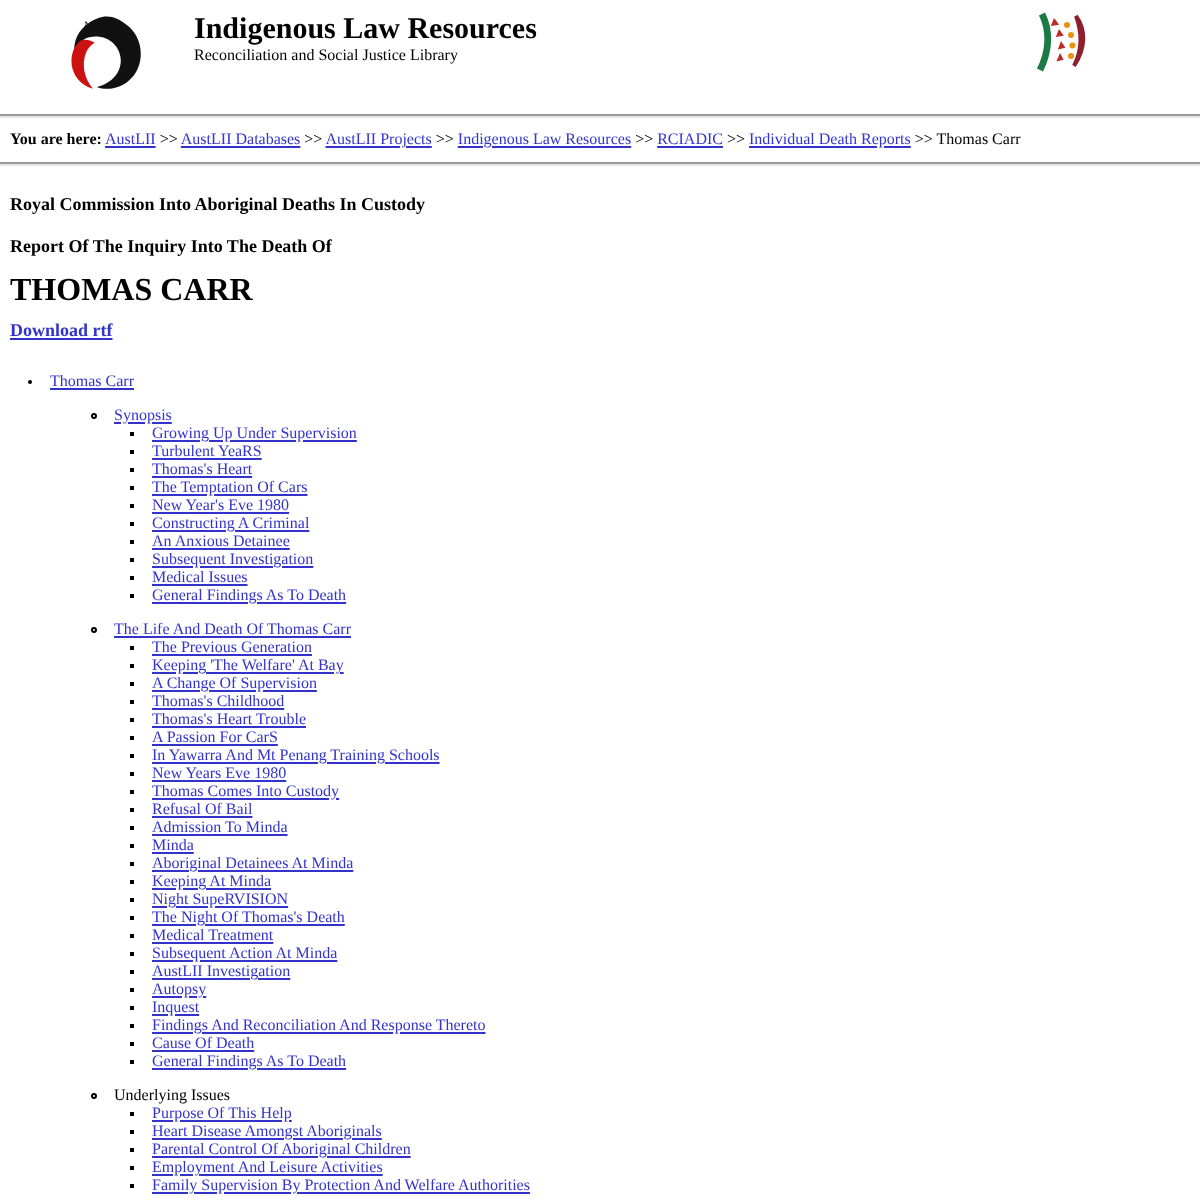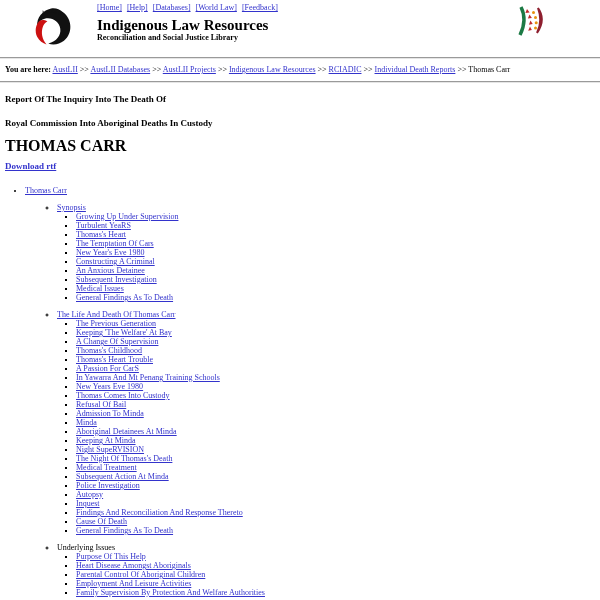--- a/index.html
+++ b/index.html
@@ -9,21 +9,21 @@
     background: #ffffff; color: #000000;
     font-family: "Liberation Serif", serif;
   }
   
   .header { position: relative; height: 56px; }
   .austlii-logo { position: absolute; left: 29px; top: 3px; width: 46px; height: 46px; }
   .header-text { position: absolute; left: 97px; top: 3px; }
   .nav-links { font-size: 8px; line-height: 10px; }
   .nav-links a { color: #3333cc; text-decoration: underline; margin-right: 3px; }
   .site-title { font-size: 15px; font-weight: bold; margin-top: 4px; line-height: 16px; }
-  .site-subtitle { font-size: 8px; font-weight: bold; line-height: 9px; }
+  .site-subtitle { font-size: 8px; font-weight: normal; line-height: 9px; }
   .right-logo { position: absolute; left: 512px; top: 6px; width: 34px; height: 32px; }
   
   .rule { border: 0; border-top: 1px solid #9a9a9a; border-bottom: 1px solid #e5e5e5; height: 0; margin: 0; }
   .rule1 { margin-top: 1px; }
   .rule2 { margin-top: 5px; }
   
   .breadcrumb { font-size: 8px; line-height: 9px; padding: 6px 0 2px 5px; }
   .breadcrumb .prefix { font-weight: bold; }
   .breadcrumb a { color: #3333cc; text-decoration: underline; }
   .breadcrumb .sep { color: #000; }
@@ -50,21 +50,20 @@
     <defs>
       <path id="arcText" d="M 13,14 A 19 19 0 0 1 41,21" fill="none"></path>
     </defs>
     <path d="M 37,10 C 47,17 48,33 38,41 C 33,45 26,46 21,44 C 30,42 35,35 34,28 C 33,20 25,15 17,17 C 13,18 10,21 9,25 C 8,16 15,8 24,6 C 29,5 33,7 37,10 Z" fill="#111111"></path>
     <path d="M 12,19 C 7,23 6,31 9,37 C 11,41 15,44 19,45 C 14,39 13,32 15,26 C 16,23 18,21 20,20 C 17,18 14,18 12,19 Z" fill="#cc1111"></path>
     <text font-size="6" font-style="italic" font-family="Liberation Serif, serif" fill="#111111" letter-spacing="0.5">
       <textPath href="#arcText" startOffset="2">AustLII</textPath>
     </text>
   </svg>
   <div class="header-text">
-    <div class="nav-links"><a href="#">[Home]</a> <a href="#">[Help]</a> <a href="#">[Databases]</a> <a href="#">[World Law]</a> <a href="#">[Feedback]</a> </div>
     <div class="site-title">Indigenous Law Resources</div>
     <div class="site-subtitle">Reconciliation and Social Justice Library</div>
   </div>
   <svg class="right-logo" viewBox="0 0 34 32">
     <path d="M 9,1 C 13,9 13,19 8,29" fill="none" stroke="#1c7a45" stroke-width="3.4"></path>
     <path d="M 15,3 l 2.6,3.4 l -4.2,0.6 Z" fill="#c02a2a"></path>
     <path d="M 17.5,8.5 l 2.4,3.4 l -4.0,0.6 Z" fill="#c02a2a"></path>
     <path d="M 18.5,14.5 l 2.2,3.4 l -3.8,0.8 Z" fill="#c02a2a"></path>
     <path d="M 18,20.5 l 1.8,3.4 l -3.6,0.8 Z" fill="#c02a2a"></path>
     <circle cx="21.5" cy="6.5" r="1.5" fill="#e8920e"></circle>
@@ -78,22 +77,22 @@
 <hr class="rule rule1">
 
 <div class="breadcrumb">
   <span class="prefix">You are here:</span>
   <span id="crumb-trail"> <a href="#">AustLII</a><span class="sep"> &gt;&gt; </span> <a href="#">AustLII Databases</a><span class="sep"> &gt;&gt; </span> <a href="#">AustLII Projects</a><span class="sep"> &gt;&gt; </span> <a href="#">Indigenous Law Resources</a><span class="sep"> &gt;&gt; </span> <a href="#">RCIADIC</a><span class="sep"> &gt;&gt; </span> <a href="#">Individual Death Reports</a><span class="sep"> &gt;&gt; </span><span>Thomas Carr</span></span>
 </div>
 
 <hr class="rule rule2">
 
 <div class="main">
+  <h3 class="h-small heading1">Royal Commission Into Aboriginal Deaths In Custody</h3>
   <h3 class="h-small heading2">Report Of The Inquiry Into The Death Of</h3>
-  <h3 class="h-small heading1">Royal Commission Into Aboriginal Deaths In Custody</h3>
   <h1 class="page-title">THOMAS CARR</h1>
   <a class="download" href="#">Download rtf</a>
   <ul class="toc" id="toc">
       <li><a href="#">Thomas Carr</a><ul>
           <li class="toc-section"><a href="#">Synopsis</a><ul>
               <li><a href="#">Growing Up Under Supervision</a></li>
               <li><a href="#">Turbulent YeaRS</a></li>
               <li><a href="#">Thomas's Heart</a></li>
               <li><a href="#">The Temptation Of Cars</a></li>
               <li><a href="#">New Year's Eve 1980</a></li>
@@ -115,21 +114,21 @@
               <li><a href="#">Thomas Comes Into Custody</a></li>
               <li><a href="#">Refusal Of Bail</a></li>
               <li><a href="#">Admission To Minda</a></li>
               <li><a href="#">Minda</a></li>
               <li><a href="#">Aboriginal Detainees At Minda</a></li>
               <li><a href="#">Keeping At Minda</a></li>
               <li><a href="#">Night SupeRVISION</a></li>
               <li><a href="#">The Night Of Thomas's Death</a></li>
               <li><a href="#">Medical Treatment</a></li>
               <li><a href="#">Subsequent Action At Minda</a></li>
-              <li><a href="#">Police Investigation</a></li>
+              <li><a href="#">AustLII Investigation</a></li>
               <li><a href="#">Autopsy</a></li>
               <li><a href="#">Inquest</a></li>
               <li><a href="#">Findings And Reconciliation And Response Thereto</a></li>
               <li><a href="#">Cause Of Death</a></li>
               <li><a href="#">General Findings As To Death</a></li>
             </ul></li>
           <li class="toc-section"><span class="plain-label">Underlying Issues</span><ul>
               <li><a href="#">Purpose Of This Help</a></li>
               <li><a href="#">Heart Disease Amongst Aboriginals</a></li>
               <li><a href="#">Parental Control Of Aboriginal Children</a></li>

